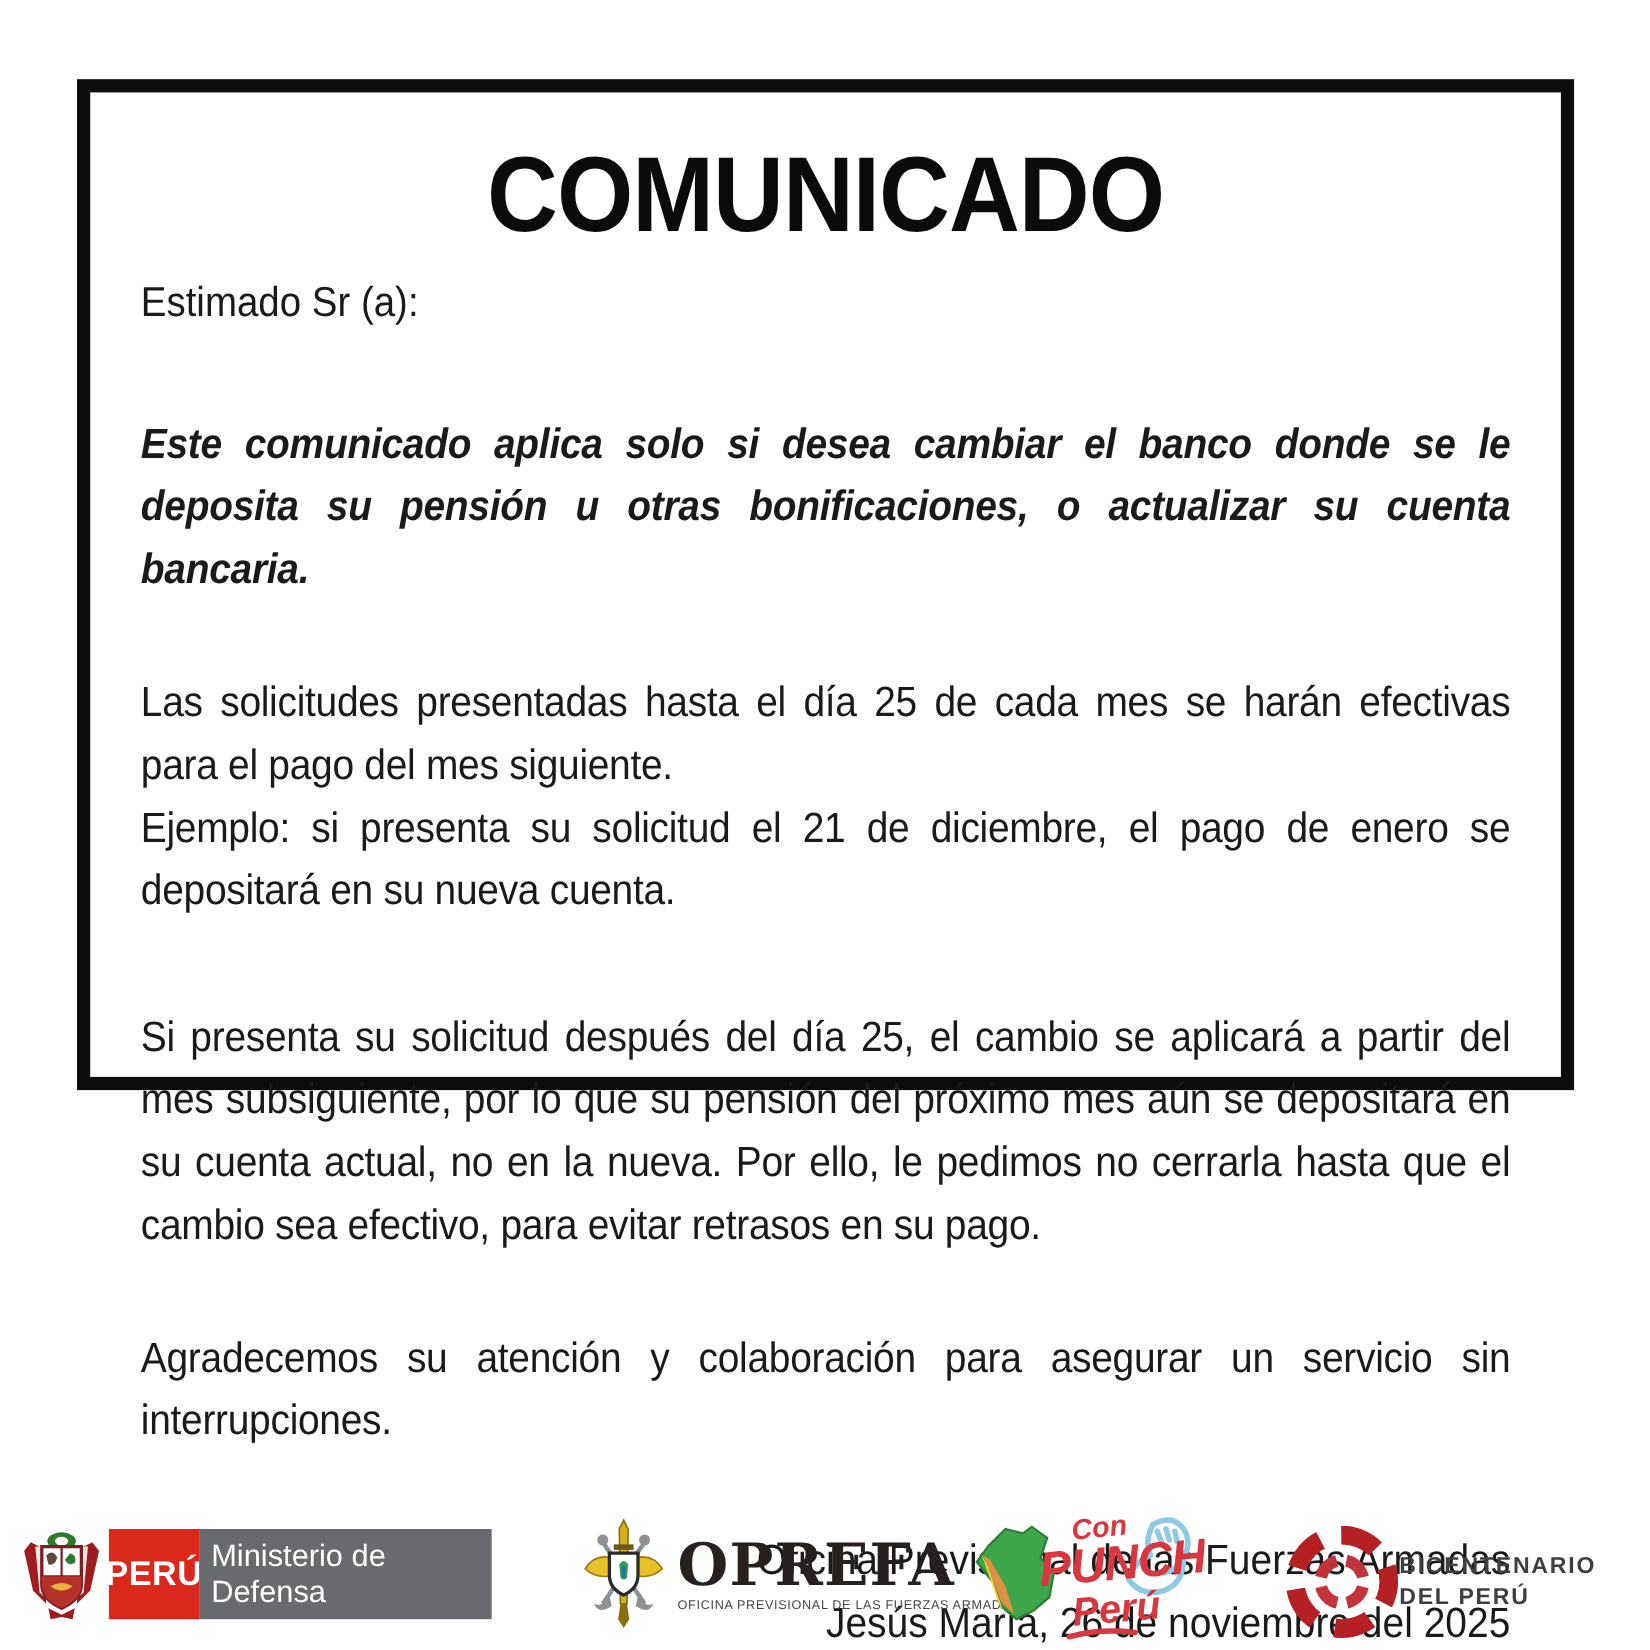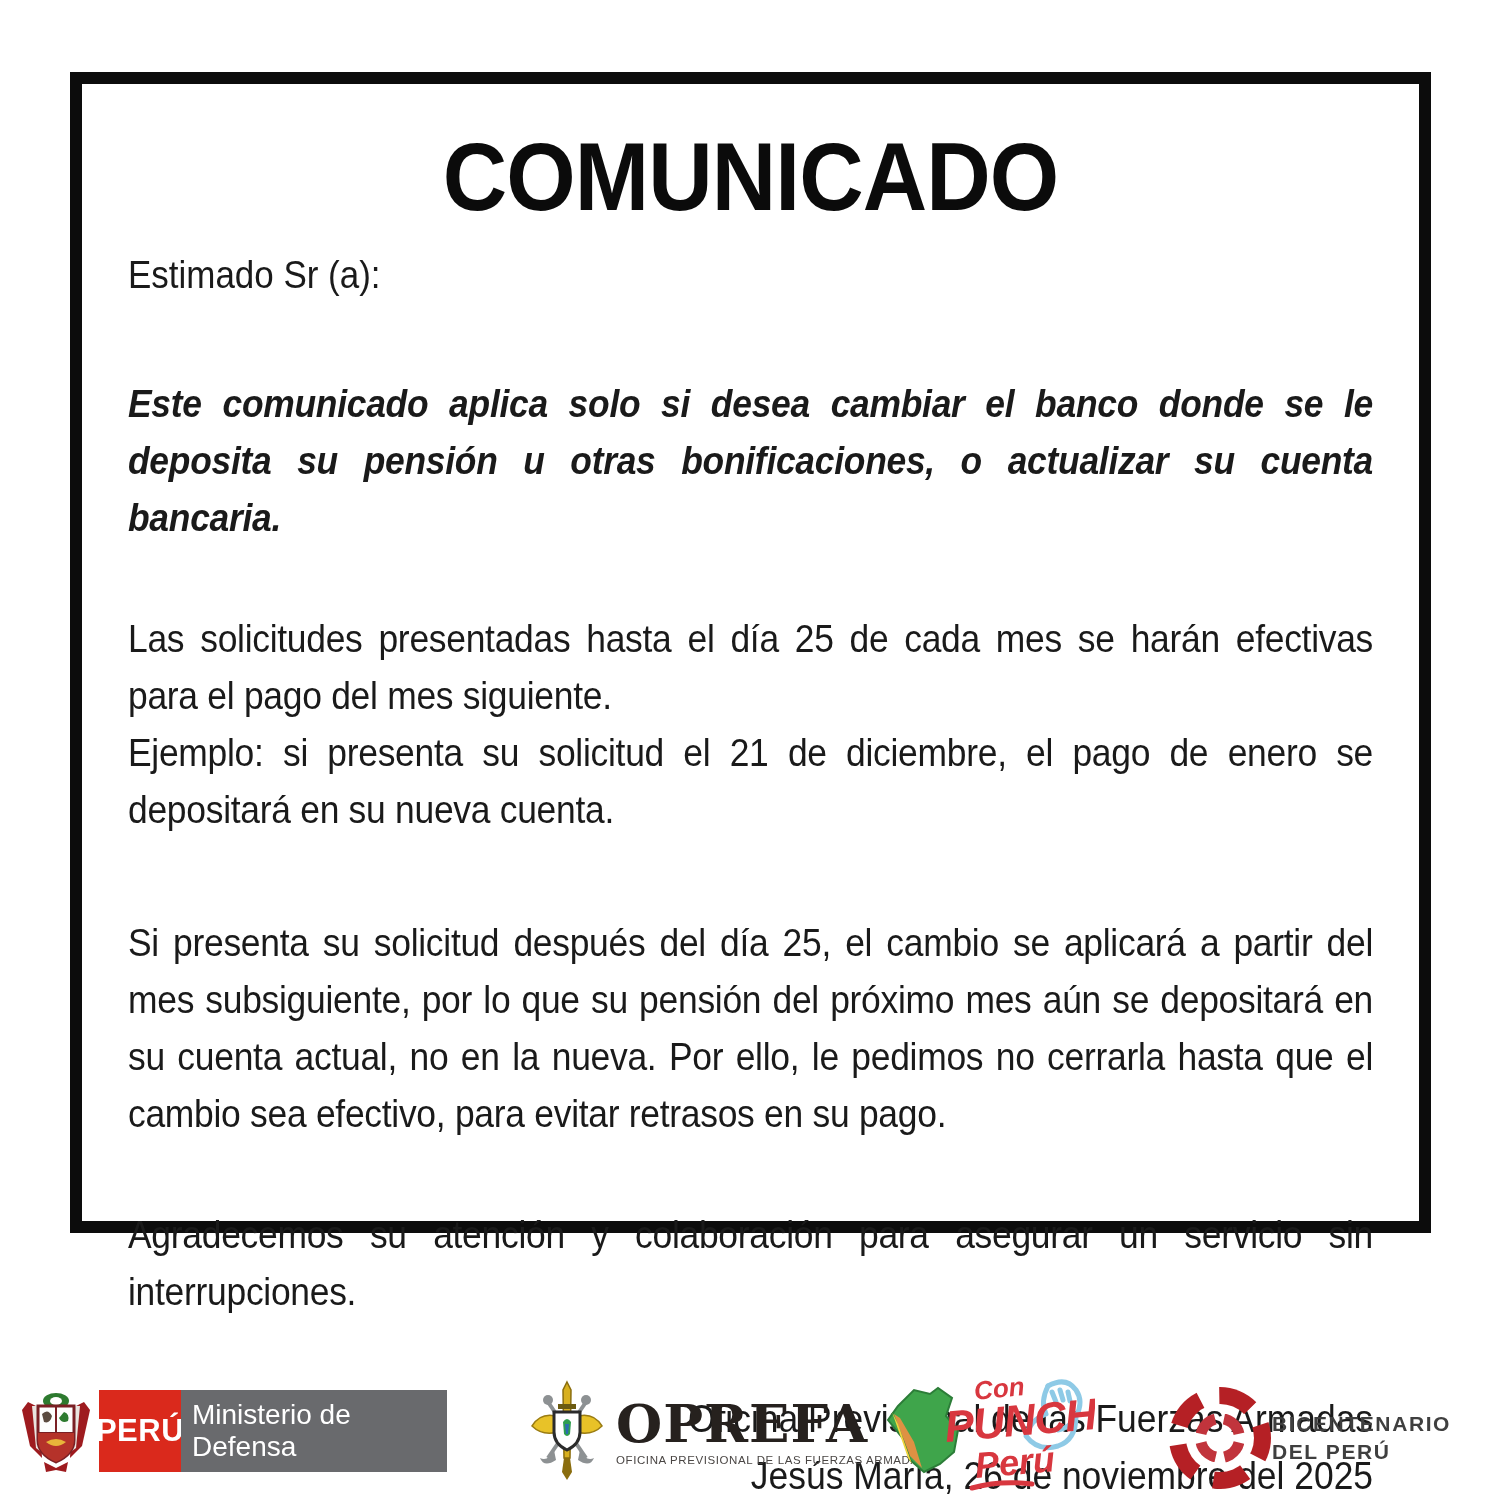--- a/index.html
+++ b/index.html
@@ -2,21 +2,21 @@
 <html><head>
 <meta charset="utf-8">
 <style>
   html,body{margin:0;padding:0;}
   body{
     width:1500px;height:1500px;position:relative;background:#ffffff;
     font-family:"Liberation Sans", sans-serif;color:#111;overflow:hidden;
   }
   
   .frame{
-    position:absolute;left:70px;top:72px;width:1361px;height:1161px;
+    position:absolute;left:70px;top:72px;width:1361px;height:919px;
     border:12px solid #0c0c0c;box-sizing:border-box;background:#fff;
   }
   .content{position:absolute;left:0;top:0;right:0;bottom:0;padding:18px 46px 0 46px;}
   .squeeze{width:108.7%;transform:scaleX(0.92);transform-origin:0 0;}
   .doc-title{
     font-size:97px;font-weight:bold;text-align:center;line-height:1.05;
     margin-top:24px;letter-spacing:-1px;color:#0b0b0b;
   }
   .greeting{font-size:38px;margin-top:26px;color:#1a1a1a;}
   .para{

